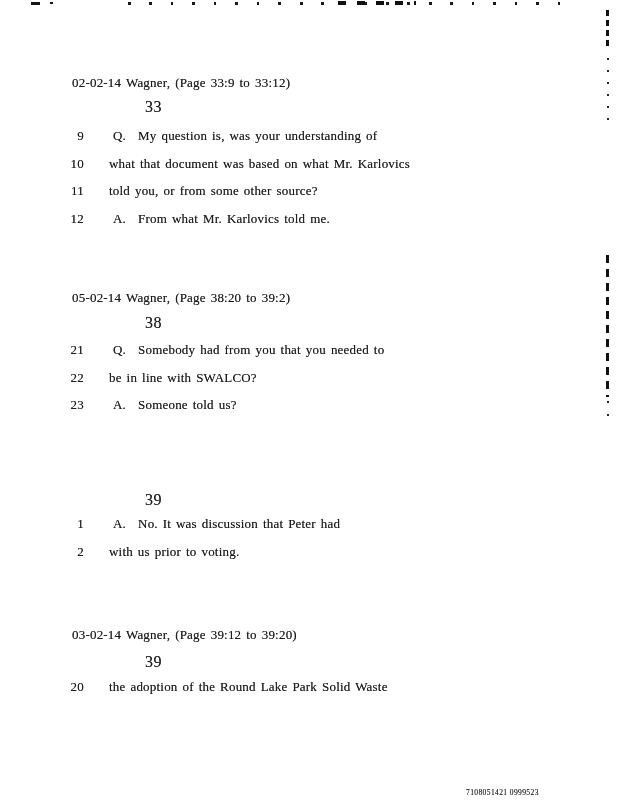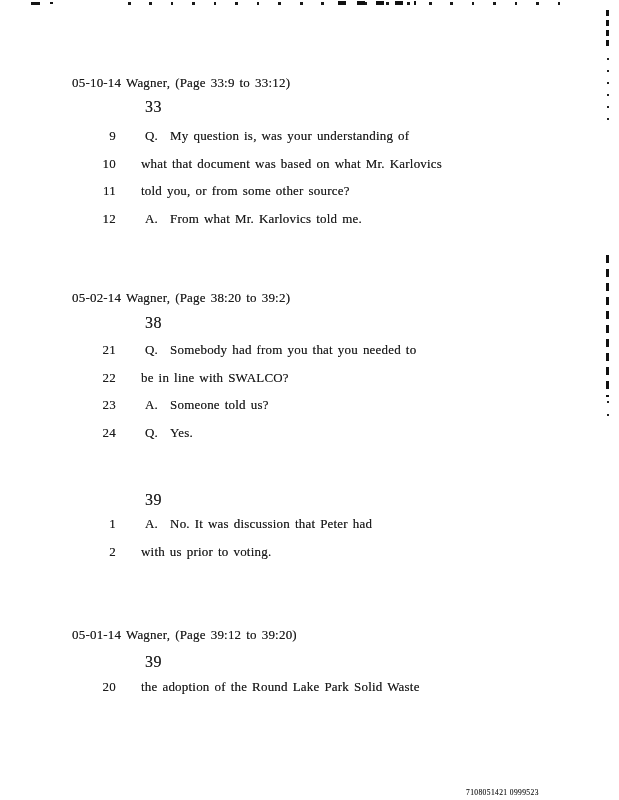--- a/index.html
+++ b/index.html
@@ -47,21 +47,21 @@
     font-size:13px;line-height:16px;letter-spacing:0.2px;word-spacing:1.5px;
     white-space:nowrap;
   }
   .h1{top:75px;} .h2{top:290px;} .h3{top:627px;}
   .pagenum{
     position:absolute;left:145px;
     font-size:16px;line-height:16px;letter-spacing:0.5px;
   }
   .pn1{top:99px;} .pn2{top:315px;} .pn3{top:492px;} .pn4{top:654px;}
 
-  .lines{position:absolute;left:0;right:0;padding-left:32px;}
+  .lines{position:absolute;left:0;right:0;}
   .lb1{top:122px;} .lb2{top:336px;} .lb3{top:510px;} .lb4{top:673px;}
   .row{
     height:27.5px;line-height:27.5px;white-space:nowrap;
     font-size:13px;letter-spacing:0.2px;word-spacing:1.5px;
   }
   .ln{display:inline-block;width:84px;text-align:right;}
   .sp{display:inline-block;margin-left:29px;}
   .txt{margin-left:25px;}
   .sp + .txt{margin-left:12px;}
 
@@ -79,43 +79,42 @@
 
   <div class="art art-top-dash"></div>
   <div class="art art-top-dot-a"></div>
   <div class="art art-top-dots"></div>
   <div class="art art-top-dashes"></div>
   <div class="art art-right-1"></div>
   <div class="art art-right-2"></div>
   <div class="art art-right-3"></div>
   <div class="art art-right-4"></div>
 
-  <div class="heading h1">05-10-14 Wagner, (Page 33:9 to 33:12)</div>
+  <div class="heading h1">02-02-14 Wagner, (Page 33:9 to 33:12)</div>
   <div class="pagenum pn1">33</div>
   <div class="lines lb1">
       <div class="row"><span class="ln">9</span><span class="sp">Q.</span><span class="txt">My question is, was your understanding of</span></div>
       <div class="row"><span class="ln">10</span><span class="txt">what that document was based on what Mr. Karlovics</span></div>
       <div class="row"><span class="ln">11</span><span class="txt">told you, or from some other source?</span></div>
       <div class="row"><span class="ln">12</span><span class="sp">A.</span><span class="txt">From what Mr. Karlovics told me.</span></div>
     </div>
 
   <div class="heading h2">05-02-14 Wagner, (Page 38:20 to 39:2)</div>
   <div class="pagenum pn2">38</div>
   <div class="lines lb2">
       <div class="row"><span class="ln">21</span><span class="sp">Q.</span><span class="txt">Somebody had from you that you needed to</span></div>
       <div class="row"><span class="ln">22</span><span class="txt">be in line with SWALCO?</span></div>
       <div class="row"><span class="ln">23</span><span class="sp">A.</span><span class="txt">Someone told us?</span></div>
-      <div class="row"><span class="ln">24</span><span class="sp">Q.</span><span class="txt">Yes.</span></div>
     </div>
   <div class="pagenum pn3">39</div>
   <div class="lines lb3">
       <div class="row"><span class="ln">1</span><span class="sp">A.</span><span class="txt">No.  It was discussion that Peter had</span></div>
       <div class="row"><span class="ln">2</span><span class="txt">with us prior to voting.</span></div>
     </div>
 
-  <div class="heading h3">05-01-14 Wagner, (Page 39:12 to 39:20)</div>
+  <div class="heading h3">03-02-14 Wagner, (Page 39:12 to 39:20)</div>
   <div class="pagenum pn4">39</div>
   <div class="lines lb4">
       <div class="row"><span class="ln">20</span><span class="txt">the adoption of the Round Lake Park Solid Waste</span></div>
     </div>
 
   <div class="bates">7108051421 0999523</div>
 </div>
 
 </body></html>

